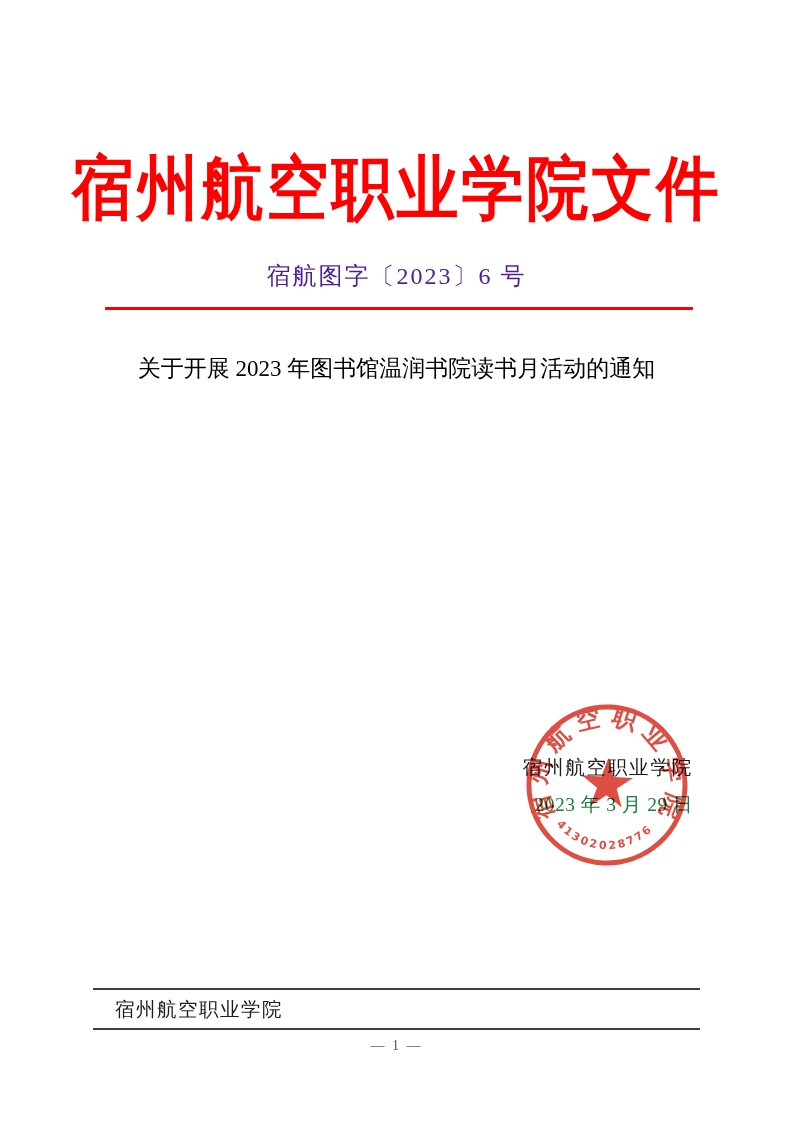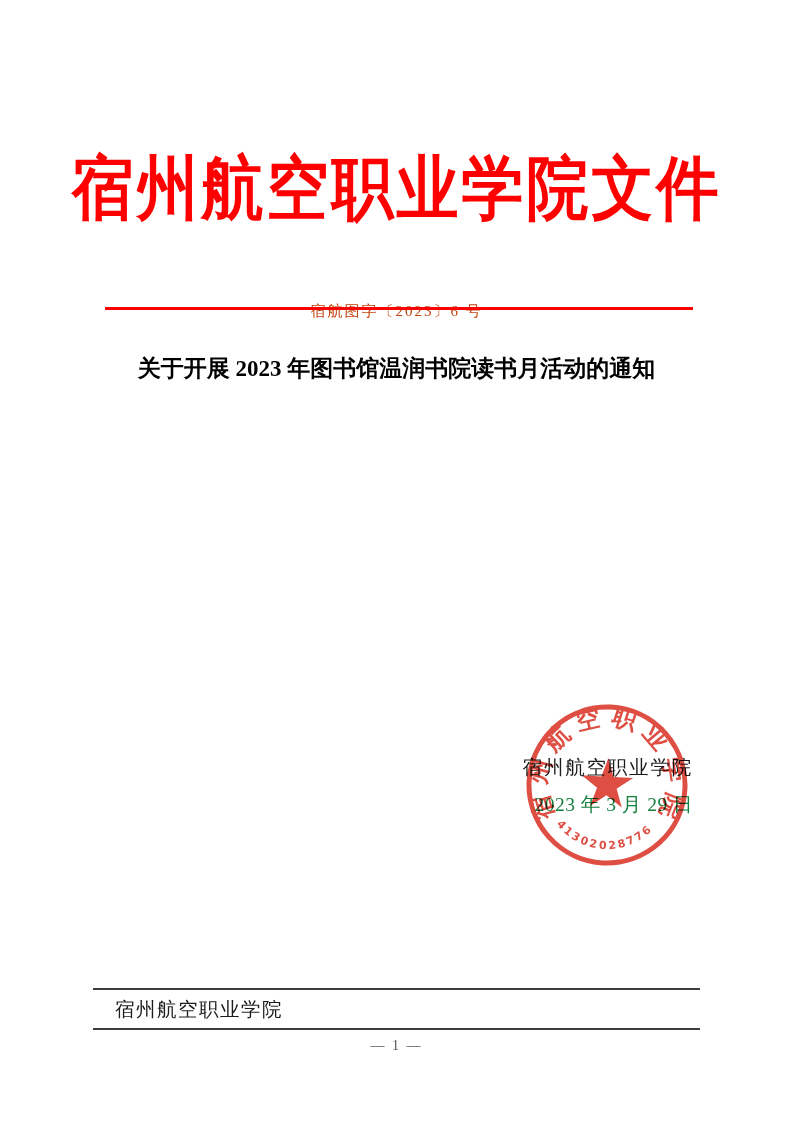--- a/index.html
+++ b/index.html
@@ -32,45 +32,44 @@
     transform-origin: center;
     white-space: nowrap;
   }
 
   .doc-number {
     position: absolute;
     top: 262px;
     left: 0;
     width: 100%;
     text-align: center;
-    font-size: 15px;
+    font-size: 24px;
     letter-spacing: 2px;
     line-height: 28px;
-    color: #c2410c;
-    margin-top: 35px;
+    color: #4c1d95;
   }
 
   .red-line {
     position: absolute;
     top: 307px;
     left: 105px;
     width: 588px;
     height: 3px;
     background: #fe0000;
   }
 
   
   .doc-title {
     position: absolute;
     top: 352px;
     left: 0;
     width: 100%;
     text-align: center;
     font-size: 23px;
-    font-weight: bold;
+    font-weight: normal;
     line-height: 34px;
     color: #000;
   }
 
   
   .body-block {
     position: absolute;
     top: 412px;
     left: 105px;
     width: 588px;

